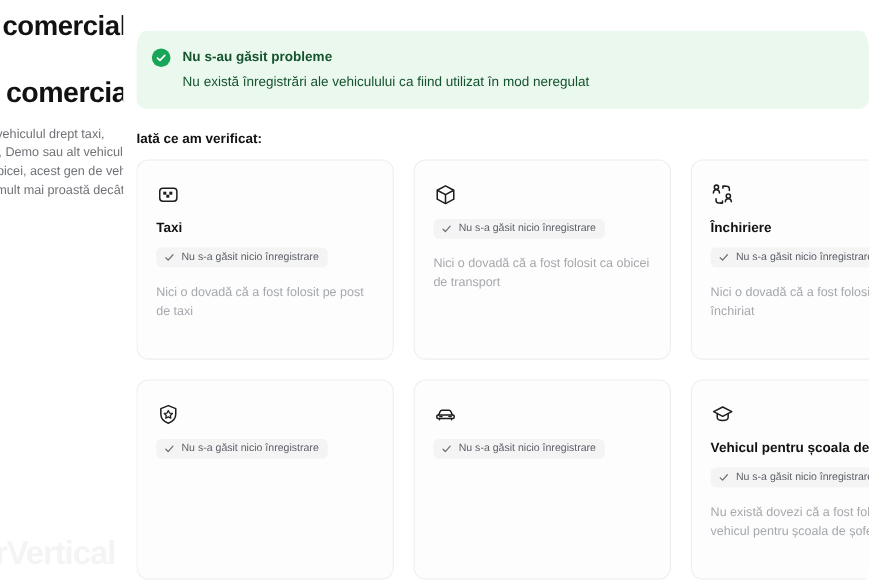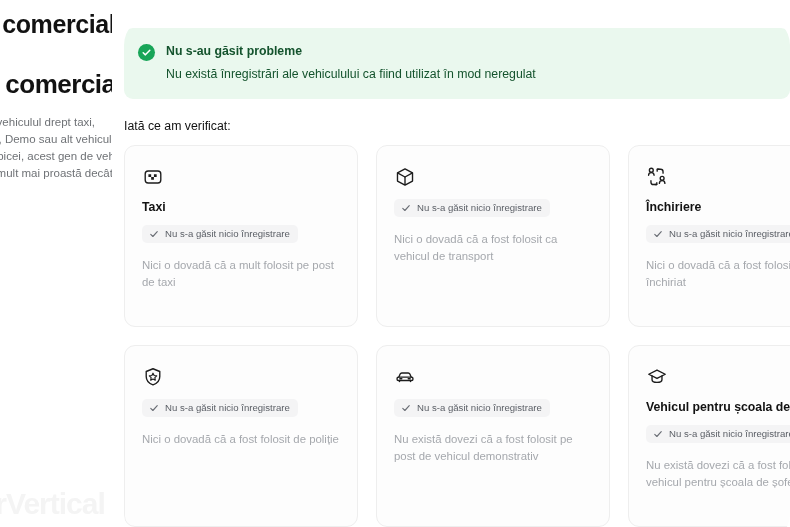--- a/index.html
+++ b/index.html
@@ -130,21 +130,21 @@
     color: #14532d;
     line-height: 16px;
     margin-top: 7px;
     white-space: nowrap;
   }
 
   
   .section-label {
     margin-top: 20px;
     font-size: 12.3px;
-    font-weight: normal;
+    font-weight: bold;
     color: #121212;
   }
 
   
   .grid {
     margin-top: 12px;
     display: grid;
     grid-template-columns: 234px 234px 234px;
     column-gap: 18px;
     row-gap: 18px;
@@ -248,40 +248,40 @@
       </div>
       <div class="card-title">Taxi</div>
       <div class="card-badge">
         <span class="badge-check">
           <svg viewBox="0 0 16 16" fill="none" stroke="#6b6f76" stroke-width="1.8" stroke-linecap="round" stroke-linejoin="round">
             <polyline points="2.8,8.6 6.2,12 13.2,4.2"></polyline>
           </svg>
         </span>
         <span class="badge-text">Nu s-a găsit nicio înregistrare</span>
       </div>
-      <div class="card-desc">Nici o dovadă că a mult folosit pe post de taxi</div>
+      <div class="card-desc">Nici o dovadă că a fost folosit pe post de taxi</div>
     </div>
 
     <div class="card">
       <div class="card-icon">
         <svg viewBox="0 0 24 24" fill="none" stroke="#1d1d1d" stroke-width="1.5" stroke-linejoin="round">
           <path d="M12 3.2 L20.2 7.6 L20.2 16.4 L12 20.8 L3.8 16.4 L3.8 7.6 Z"></path>
           <path d="M3.8 7.6 L12 12 L20.2 7.6"></path>
           <path d="M12 12 L12 20.8"></path>
         </svg>
       </div>
       <div class="card-badge">
         <span class="badge-check">
           <svg viewBox="0 0 16 16" fill="none" stroke="#6b6f76" stroke-width="1.8" stroke-linecap="round" stroke-linejoin="round">
             <polyline points="2.8,8.6 6.2,12 13.2,4.2"></polyline>
           </svg>
         </span>
         <span class="badge-text">Nu s-a găsit nicio înregistrare</span>
       </div>
-      <div class="card-desc">Nici o dovadă că a fost folosit ca vehicul de transport</div>
+      <div class="card-desc">Nici o dovadă că a fost folosit ca obicei de transport</div>
     </div>
 
     <div class="card">
       <div class="card-icon">
         <svg viewBox="0 0 24 24" fill="none" stroke="#1d1d1d" stroke-width="1.5" stroke-linecap="round" stroke-linejoin="round">
           <circle cx="5.8" cy="4.6" r="2.1"></circle>
           <path d="M2.8 10.2 a3 3 0 0 1 6 0"></path>
           <circle cx="17.6" cy="13.4" r="2.1"></circle>
           <path d="M14.6 19 a3 3 0 0 1 6 0"></path>
           <path d="M12.4 3.6 h3.6 a2.6 2.6 0 0 1 2.6 2.6 v1.6"></path>
@@ -310,21 +310,20 @@
         </svg>
       </div>
       <div class="card-badge">
         <span class="badge-check">
           <svg viewBox="0 0 16 16" fill="none" stroke="#6b6f76" stroke-width="1.8" stroke-linecap="round" stroke-linejoin="round">
             <polyline points="2.8,8.6 6.2,12 13.2,4.2"></polyline>
           </svg>
         </span>
         <span class="badge-text">Nu s-a găsit nicio înregistrare</span>
       </div>
-      <div class="card-desc">Nici o dovadă că a fost folosit de poliție</div>
     </div>
 
     <div class="card">
       <div class="card-icon">
         <svg viewBox="0 0 24 24" fill="none" stroke="#1d1d1d" stroke-width="1.5" stroke-linecap="round" stroke-linejoin="round">
           <path d="M5.2 12.2 l1.5 -3.4 a2 2 0 0 1 1.8 -1.2 h7 a2 2 0 0 1 1.8 1.2 l1.5 3.4"></path>
           <rect x="3.4" y="12.2" width="17.2" height="3.6" rx="1.2"></rect>
           <path d="M6 15.8 v1.1"></path>
           <path d="M18 15.8 v1.1"></path>
           <path d="M6.4 13.9 h2.1"></path>
@@ -332,21 +331,20 @@
         </svg>
       </div>
       <div class="card-badge">
         <span class="badge-check">
           <svg viewBox="0 0 16 16" fill="none" stroke="#6b6f76" stroke-width="1.8" stroke-linecap="round" stroke-linejoin="round">
             <polyline points="2.8,8.6 6.2,12 13.2,4.2"></polyline>
           </svg>
         </span>
         <span class="badge-text">Nu s-a găsit nicio înregistrare</span>
       </div>
-      <div class="card-desc">Nu există dovezi că a fost folosit pe post de vehicul demonstrativ</div>
     </div>
 
     <div class="card">
       <div class="card-icon">
         <svg viewBox="0 0 24 24" fill="none" stroke="#1d1d1d" stroke-width="1.5" stroke-linejoin="round" stroke-linecap="round">
           <path d="M12 4.4 L21 9 L12 13.6 L3 9 Z"></path>
           <path d="M6.6 10.8 v4.1 c0 1.7 2.5 2.9 5.4 2.9 s5.4 -1.2 5.4 -2.9 v-4.1"></path>
         </svg>
       </div>
       <div class="card-title">Vehicul pentru școala de șoferi</div>

